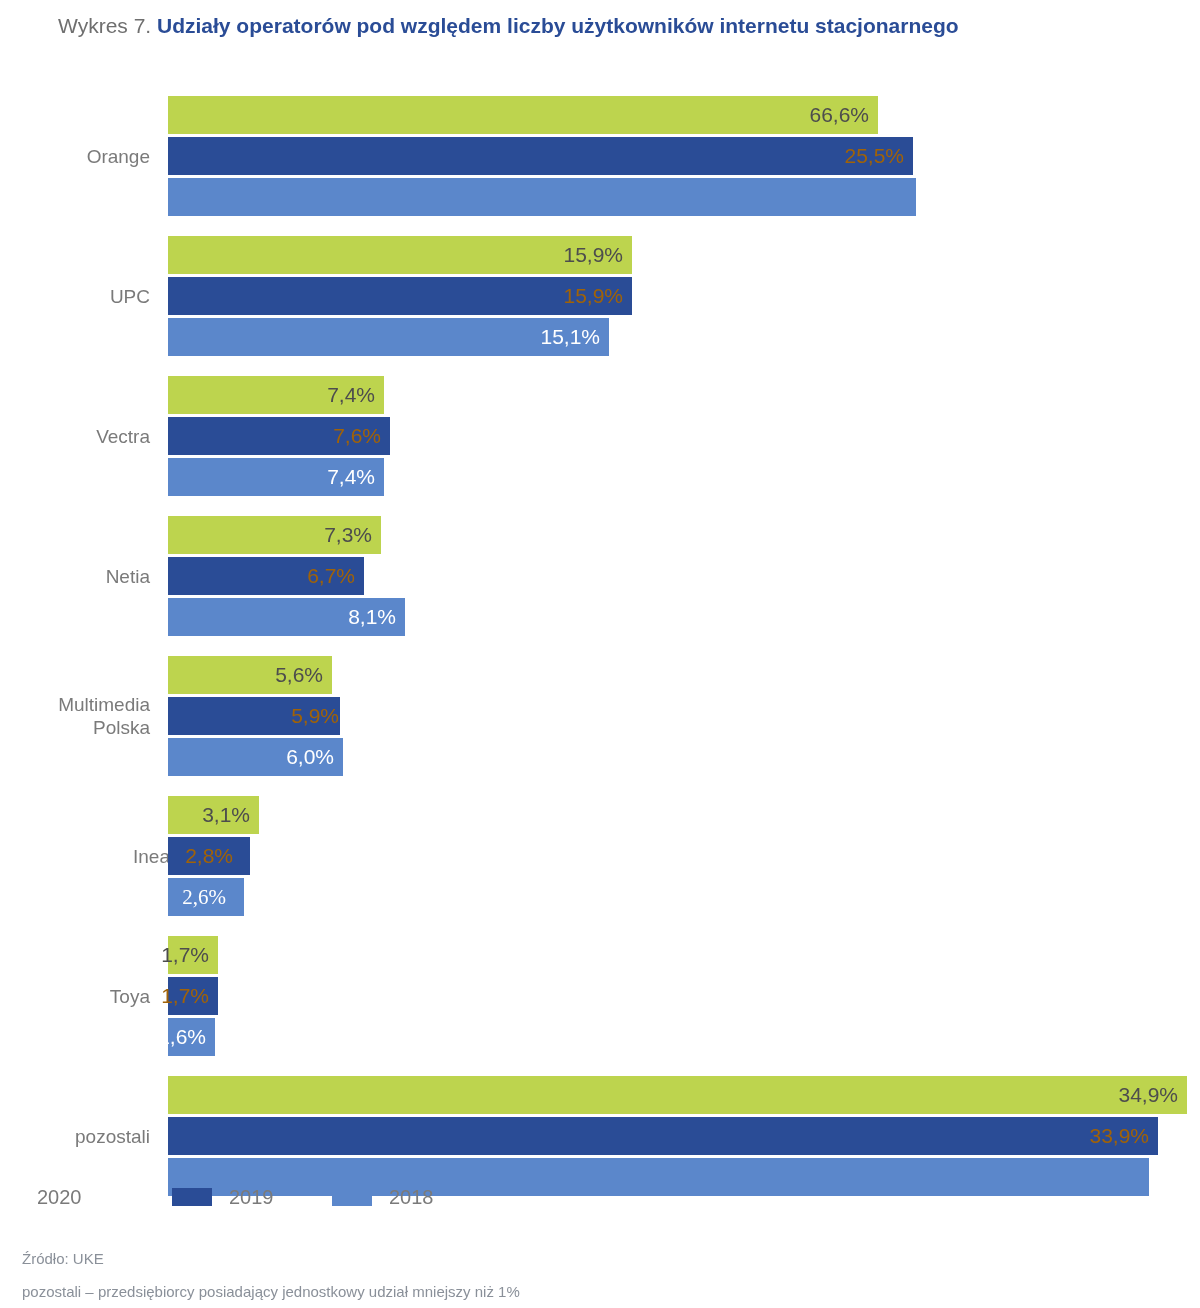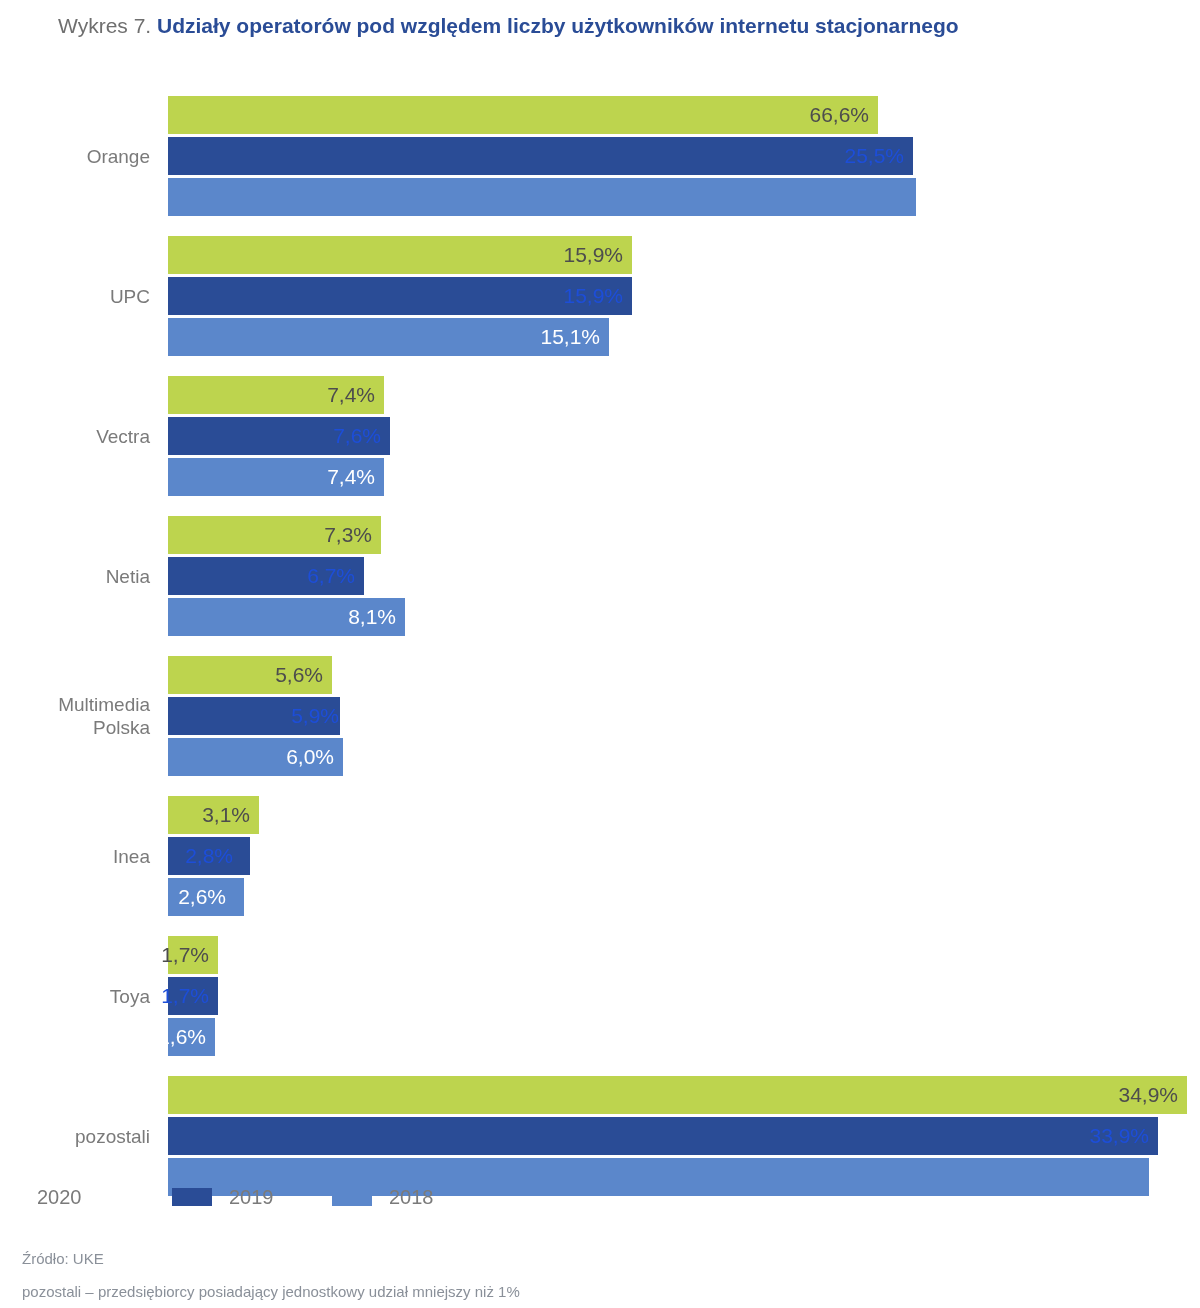--- a/index.html
+++ b/index.html
@@ -79,21 +79,21 @@
     top: 0;
     height: 38px;
     line-height: 38px;
     font-size: 21px;
     font-weight: 400;
     white-space: nowrap;
   }
   .s2020 .bar { background: #bdd44e; }
   .s2020 .bar-value { color: #4d4d4d; }
   .s2019 .bar { background: #2a4c96; }
-  .s2019 .bar-value { color: #1d4ed8; }
+  .s2019 .bar-value { color: #a16207; }
   .s2018 .bar { background: #5b87cb; }
   .s2018 .bar-value { color: #ffffff; }
 
   
   .legend {
     position: absolute;
     left: 20px;
     top: 1184px;
     height: 26px;
   }
@@ -206,30 +206,30 @@
       <div class="bar-row s2019" style="top: 41px; width: 180px;">
         <div class="bar" style="width: 172px; background: rgb(42, 76, 150);"></div>
         <div class="bar-value">5,9%</div>
       </div>
       <div class="bar-row s2018" style="top: 82px; width: 175px;">
         <div class="bar" style="width: 175px; background: rgb(91, 135, 203);"></div>
         <div class="bar-value">6,0%</div>
       </div>
     </div>
     <div class="group" style="top: 700px; height: 120px;">
-      <div class="cat-label" style="top: 48.5px;">Inea</div>
+      <div class="cat-label" style="top: 48.5px; padding-left: 20px;">Inea</div>
       <div class="bar-row s2020" style="top: 0px; width: 91px;">
         <div class="bar" style="width: 91px; background: rgb(189, 212, 78);"></div>
         <div class="bar-value">3,1%</div>
       </div>
       <div class="bar-row s2019" style="top: 41px; width: 74px;">
         <div class="bar" style="width: 82px; background: rgb(42, 76, 150);"></div>
         <div class="bar-value">2,8%</div>
       </div>
-      <div class="bar-row s2018" style="top: 82px; width: 67px;">
+      <div class="bar-row s2018" style="top: 82px; width: 67px; font-family: Liberation Serif, serif;">
         <div class="bar" style="width: 76px; background: rgb(91, 135, 203);"></div>
         <div class="bar-value">2,6%</div>
       </div>
     </div>
     <div class="group" style="top: 840px; height: 120px;">
       <div class="cat-label" style="top: 48.5px;">Toya</div>
       <div class="bar-row s2020" style="top: 0px; width: 50px;">
         <div class="bar" style="width: 50px; background: rgb(189, 212, 78);"></div>
         <div class="bar-value">1,7%</div>
       </div>

